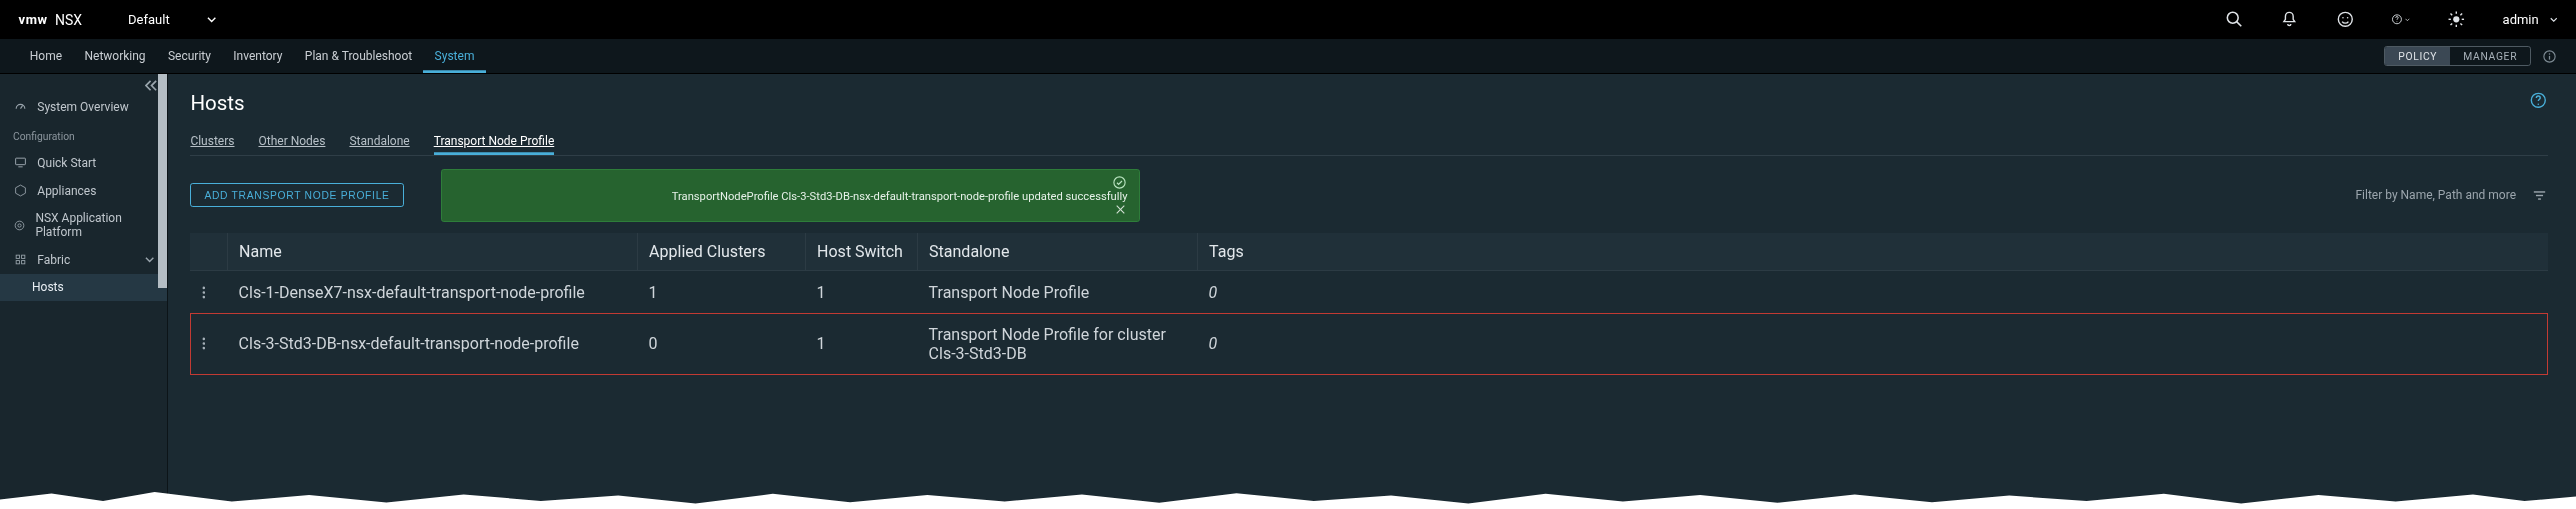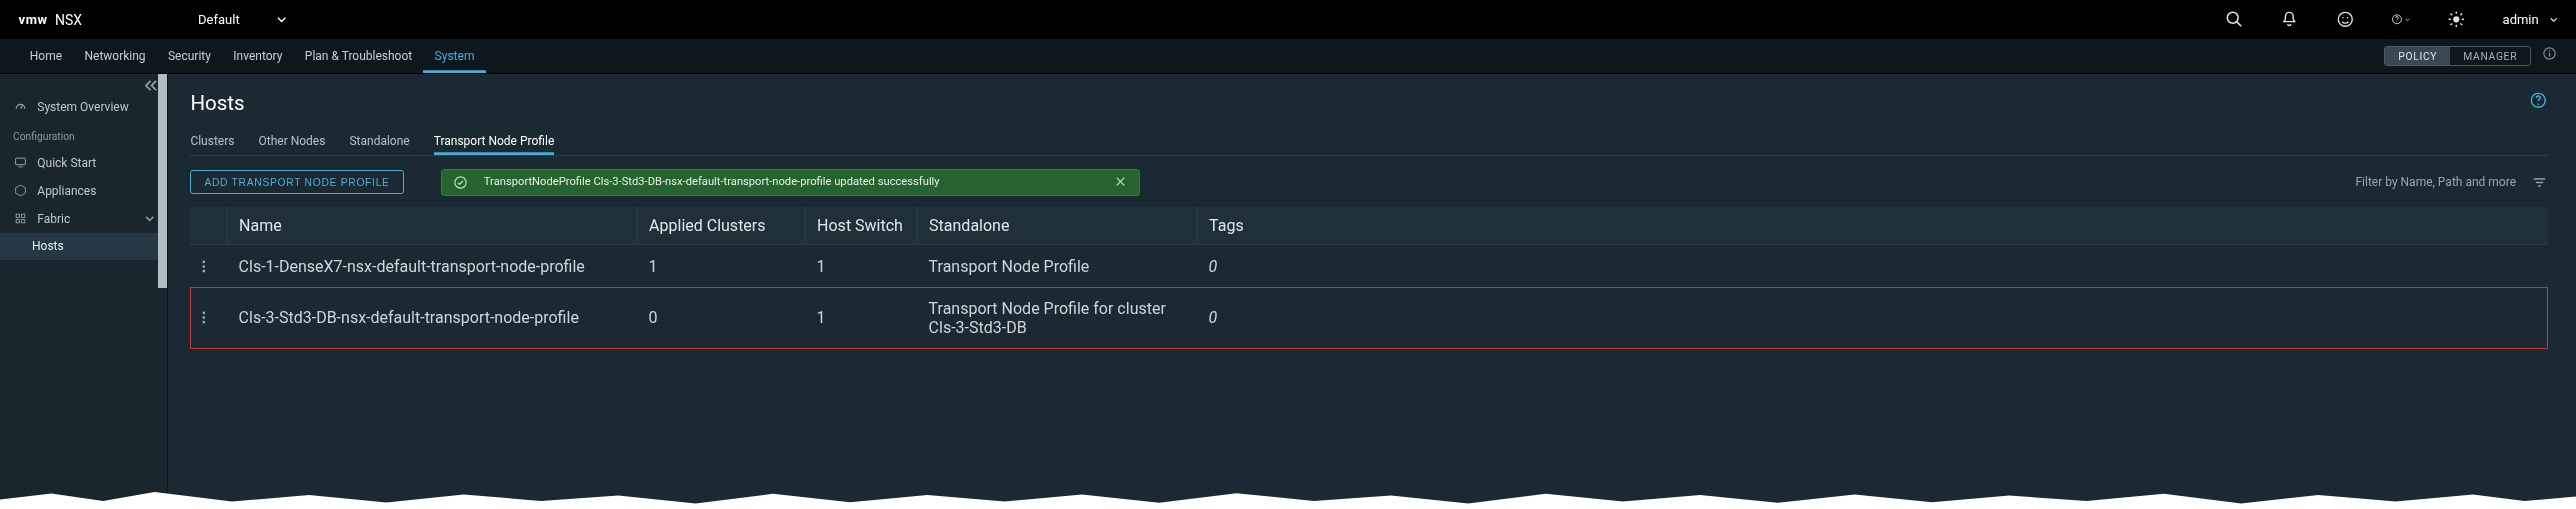--- a/index.html
+++ b/index.html
@@ -28,21 +28,21 @@
   gap: 7.5px;
 }
 .vmw-logo {
   font-weight: 700;
   letter-spacing: 0.5px;
   font-size: 13px;
   color: #fff;
 }
 .brand-name { color: #fff; font-size: 14px; }
 .env-select {
-  margin-left: 116px;
+  margin-left: 46px;
   color: #fff;
   display: flex;
   align-items: center;
   gap: 37px;
   cursor: pointer;
 }
 .chev { font-size: 9.3px; }
 
 .top-right {
   margin-left: auto;
@@ -72,21 +72,21 @@
   cursor: pointer;
   color: #c9ced3;
 }
 .nav-item.active {
   color: #49afd9;
   box-shadow: inset 0 -2.8px 0 #49afd9;
 }
 .nav-right {
   margin-left: auto;
   display: flex;
-  align-items: flex-start;
+  align-items: center;
   gap: 11.2px;
 }
 .mode-toggle {
   display: flex;
   border: 0.9px solid #4e5a62;
   border-radius: 2.8px;
   overflow: hidden;
   font-size: 10.3px;
   letter-spacing: 0.7px;
 }
@@ -138,39 +138,40 @@
   overflow: hidden;
 }
 .page-title { font-size: 20.5px; font-weight: 400; color: #fff; }
 .help-circle { position: absolute; top: 17px; right: 28px; color: #49afd9; cursor: pointer; }
 
 .tabs {
   display: flex; gap: 24px; margin-top: 11.2px;
   border-bottom: 0.9px solid #2f3e47; font-size: 12px;
 }
 .tab {
-  padding: 7.5px 0; color: #b7c0c7; cursor: pointer;
+  padding: 7.5px 0; color: #b7c0c7; cursor: pointer; text-decoration: underline;
 }
 .tab.active { color: #fff; box-shadow: inset 0 -2.8px 0 #49afd9; }
 
 .toolbar {
   display: flex; align-items: center; gap: 37px;
   padding: 13px 0 11.2px;
 }
 .add-btn {
   border: 0.9px solid #49afd9; color: #49afd9;
   background: transparent; font-size: 10.3px; letter-spacing: 0.7px;
   padding: 5.6px 13px; cursor: pointer; border-radius: 2.8px;
 }
 .banner {
-  display: flex; align-items: flex-start; gap: 16px;
+  display: flex; align-items: flex-end; gap: 0;
   background: #26632f; border: 0.9px solid #2e7d3a;
   padding: 4.7px 11.2px; border-radius: 2.8px;
   font-size: 11.2px; color: #e6f1e8;
   min-width: 699px;
+  flex-direction: column;
 }
 .banner .close { margin-left: auto; cursor: pointer; color: #d4e2d6; }
 .filter-block {
   margin-left: auto; display: flex; align-items: center; gap: 15px;
   color: #9ba5ad; font-size: 12px;
 }
 .filter-icon-btn { cursor: pointer; }
 
 
 .table {
@@ -343,20 +344,29 @@
 
     <div class="sidebar-row">
       <span class="side-icon">
         <svg width="13" height="13" viewBox="0 0 24 24">
             <path d="M12 2l9 5v10l-9 5-9-5V7l9-5z" stroke="#9aa5ad" stroke-width="1.6" fill="none"></path>
           </svg>
       </span>
       <span>Appliances</span>
     </div>
 
+    <div class="sidebar-row">
+      <span class="side-icon">
+        <svg width="13" height="13" viewBox="0 0 24 24">
+            <circle cx="12" cy="12" r="8" stroke="#9aa5ad" stroke-width="1.6" fill="none"></circle>
+            <circle cx="12" cy="12" r="3" stroke="#9aa5ad" stroke-width="1.6" fill="none"></circle>
+          </svg>
+      </span>
+      <span>NSX Application Platform</span>
+    </div>
 
     <div class="sidebar-row">
       <span class="side-icon">
         <svg width="13" height="13" viewBox="0 0 24 24">
             <rect x="4" y="4" width="6" height="6" stroke="#9aa5ad" stroke-width="1.6" fill="none"></rect>
             <rect x="14" y="4" width="6" height="6" stroke="#9aa5ad" stroke-width="1.6" fill="none"></rect>
             <rect x="4" y="14" width="6" height="6" stroke="#9aa5ad" stroke-width="1.6" fill="none"></rect>
             <rect x="14" y="14" width="6" height="6" stroke="#9aa5ad" stroke-width="1.6" fill="none"></rect>
           </svg>
       </span>

